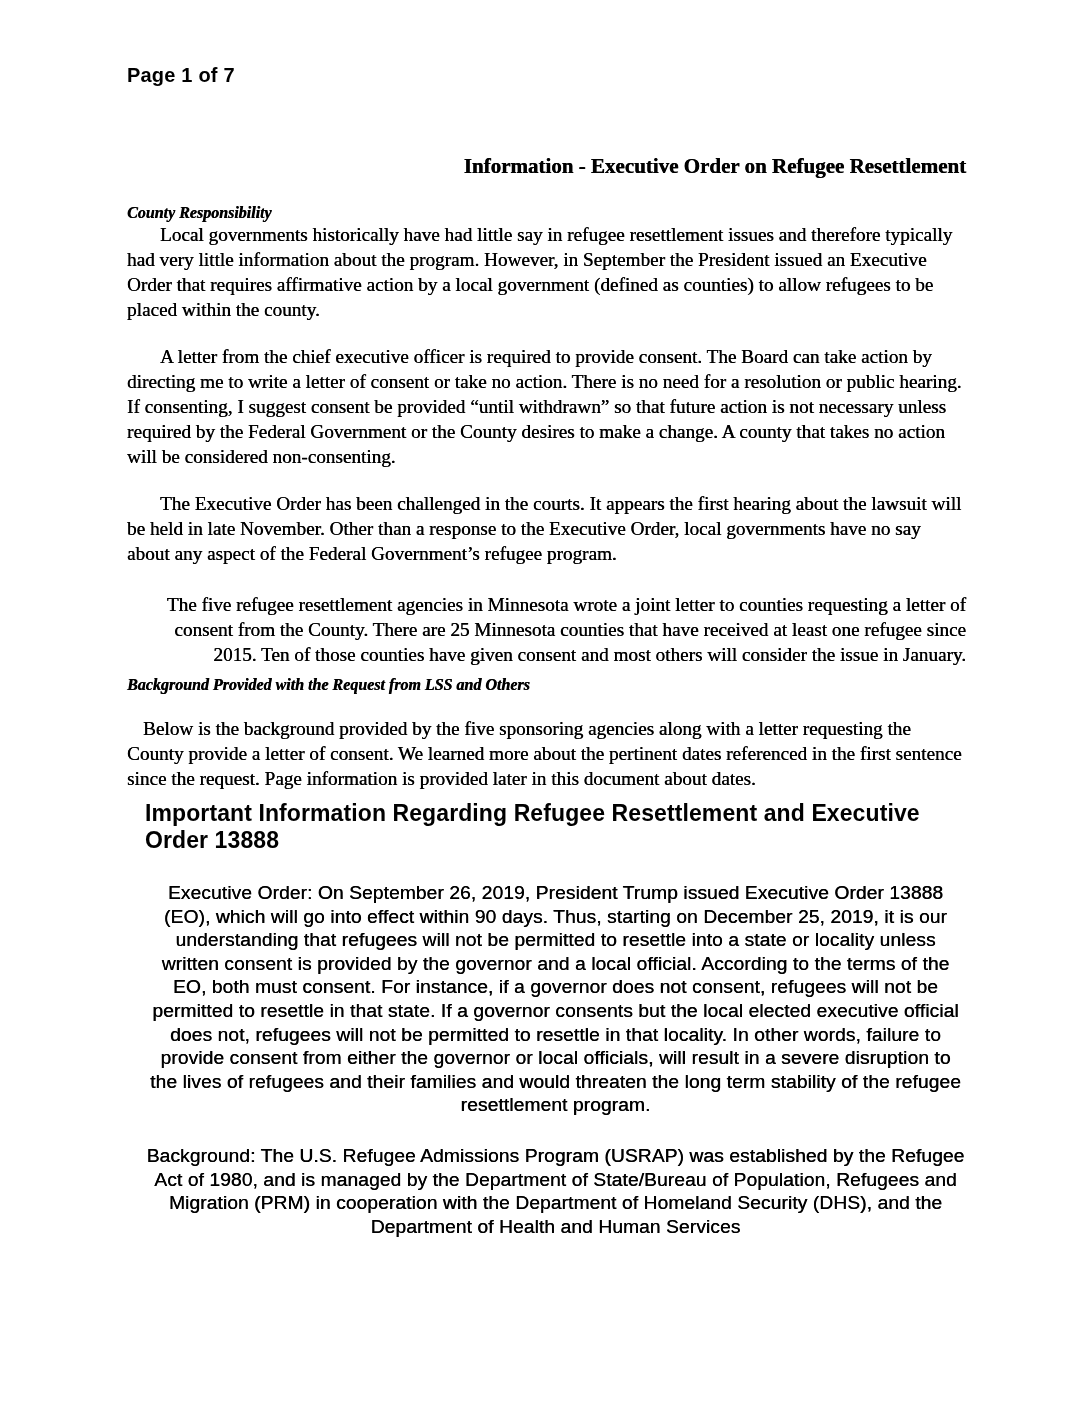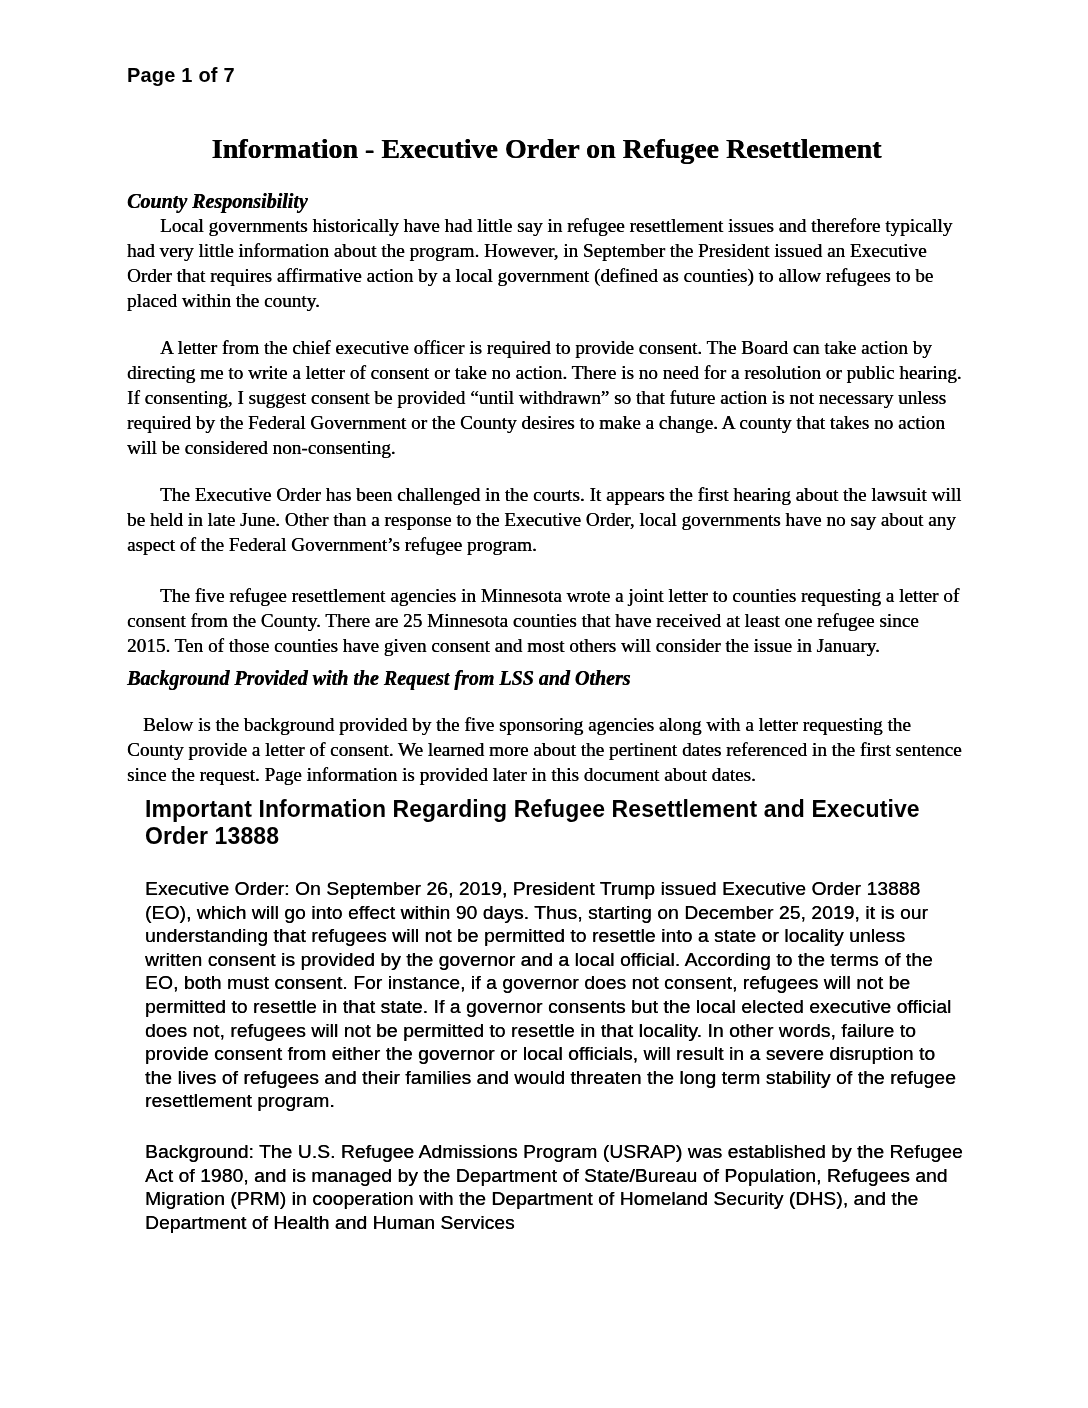--- a/index.html
+++ b/index.html
@@ -13,31 +13,31 @@
   .content {
     padding: 64px 122px 0 127px;
   }
   .page-label {
     font-family: "Liberation Sans", sans-serif;
     font-weight: 700;
     font-size: 20px;
     letter-spacing: 0.2px;
   }
   .doc-title {
-    margin-top: 46px;
-    text-align: center;
+    margin-top: 67px;
+    text-align: right;
     font-weight: 700;
-    font-size: 28px;
+    font-size: 21px;
     text-shadow: 0.4px 0 0 currentColor;
   }
   .section-heading {
     margin-top: 25px;
     font-weight: 700;
     font-style: italic;
-    font-size: 20px;
+    font-size: 16px;
     text-shadow: 0.4px 0 0 currentColor;
   }
   p.serif {
     font-size: 19.2px;
     line-height: 25px;
     text-indent: 33px;
     text-shadow: 0.35px 0 0 currentColor;
     max-width: 839px;
   }
   p.serif.small-indent { text-indent: 16px; margin-top: 22px; }
@@ -51,40 +51,41 @@
     font-weight: 700;
     font-size: 23px;
     letter-spacing: 0.1px;
   }
   p.sans {
     font-size: 19.2px;
     line-height: 23.6px;
     margin-top: 27px;
     text-shadow: 0.35px 0 0 currentColor;
     letter-spacing: 0.1px;
+    text-align: center;
   }
 </style>
 </head>
 <body>
 
 <div class="content">
 
   <div class="page-label">Page 1 of 7</div>
 
   <h1 class="doc-title">Information - Executive Order on Refugee Resettlement</h1>
 
   <h2 class="section-heading">County Responsibility</h2>
 
   <p class="serif">Local governments historically have had little say in refugee resettlement issues and therefore typically had very little information about the program.  However, in September the President issued an Executive Order that requires affirmative action by a local government (defined as counties) to allow refugees to be placed within the county.</p>
 
   <p class="serif" style="margin-top:22px;">A letter from the chief executive officer is required to provide consent.  The Board can take action by directing me to write a letter of consent or take no action.  There is no need for a resolution or public hearing.  If consenting, I suggest consent be provided “until withdrawn” so that future action is not necessary unless required by the Federal Government or the County desires to make a change.  A county that takes no action will be considered non-consenting.</p>
 
-  <p class="serif" style="margin-top:22px;">The Executive Order has been challenged in the courts.  It appears the first hearing about the lawsuit will be held in late June.  Other than a response to the Executive Order, local governments have no say about any aspect of the Federal Government’s refugee program.</p>
+  <p class="serif" style="margin-top:22px;">The Executive Order has been challenged in the courts.  It appears the first hearing about the lawsuit will be held in late November.  Other than a response to the Executive Order, local governments have no say about any aspect of the Federal Government’s refugee program.</p>
 
-  <p class="serif" style="margin-top:26px;">The five refugee resettlement agencies in Minnesota wrote a joint letter to counties requesting a letter of consent from the County.  There are 25 Minnesota counties that have received at least one refugee since 2015.  Ten of those counties have given consent and most others will consider the issue in January.</p>
+  <p class="serif" style="margin-top:26px;text-align:right;">The five refugee resettlement agencies in Minnesota wrote a joint letter to counties requesting a letter of consent from the County.  There are 25 Minnesota counties that have received at least one refugee since 2015.  Ten of those counties have given consent and most others will consider the issue in January.</p>
 
   <h2 class="section-heading" style="margin-top:9px;">Background Provided with the Request from LSS and Others</h2>
 
   <p class="serif small-indent">Below is the background provided by the five sponsoring agencies along with a letter requesting the County provide a letter of consent. We learned more about the pertinent dates referenced in the first sentence since the request.  Page information is provided later in this document about dates.</p>
 
   <div class="sans-block">
 
     <div class="sans-heading">Important Information Regarding Refugee Resettlement and Executive Order 13888</div>
 
     <p class="sans">Executive Order: On September 26, 2019, President Trump issued Executive Order 13888 (EO), which will go into effect within 90 days. Thus, starting on December 25, 2019, it is our understanding that refugees will not be permitted to resettle into a state or locality unless written consent is provided by the governor and a local official. According to the terms of the EO, both must consent. For instance, if a governor does not consent, refugees will not be permitted to resettle in that state. If a governor consents but the local elected executive official does not, refugees will not be permitted to resettle in that locality. In other words, failure to provide consent from either the governor or local officials, will result in a severe disruption to the lives of refugees and their families and would threaten the long term stability of the refugee resettlement program.</p>

